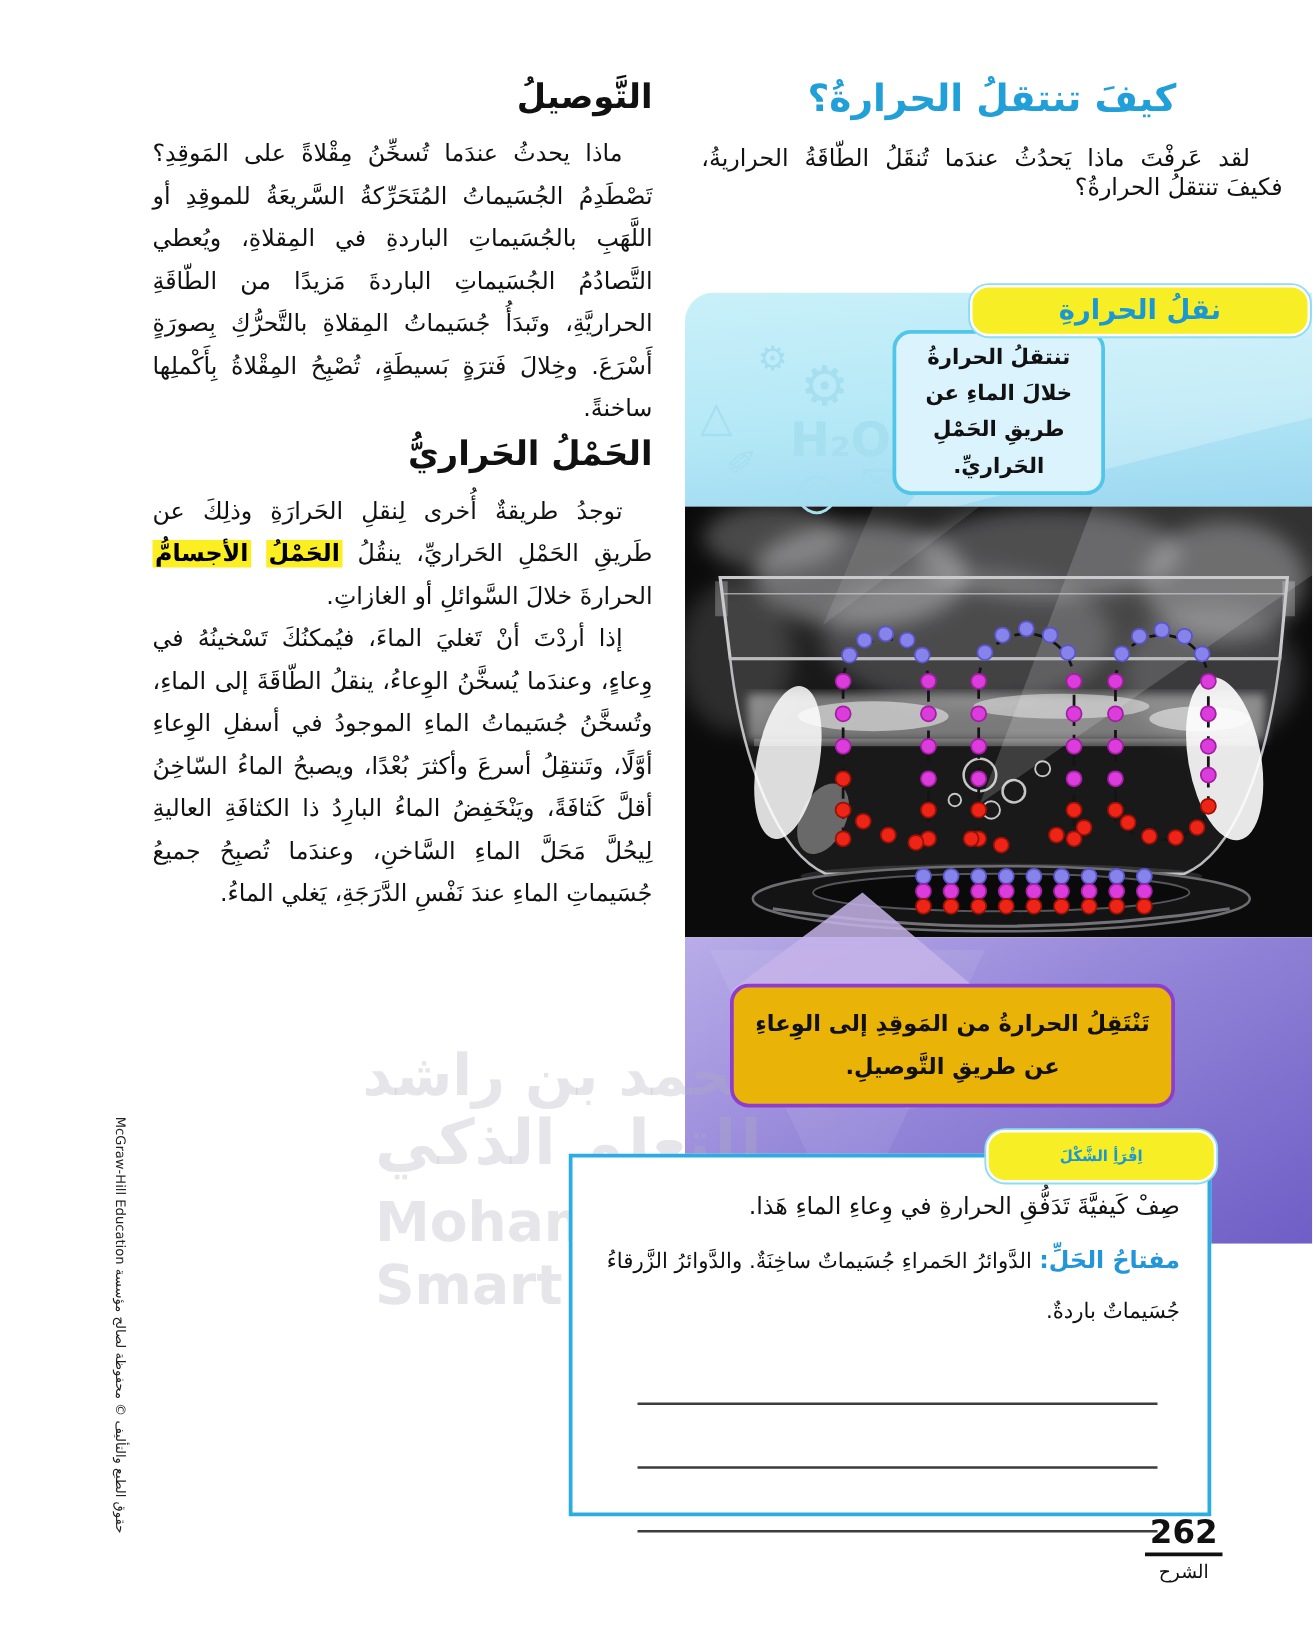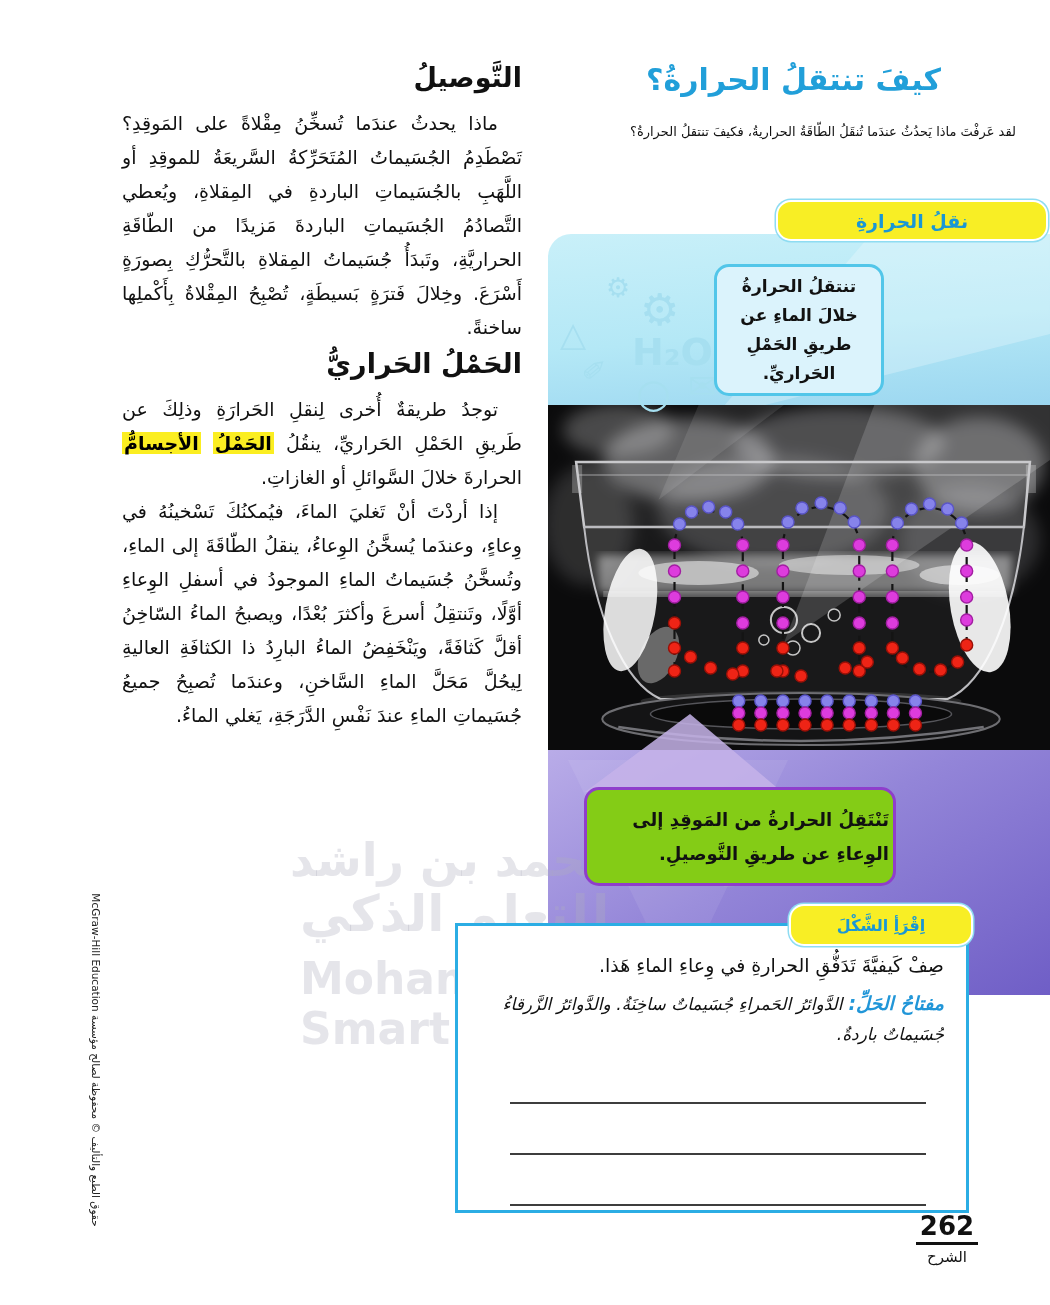--- a/index.html
+++ b/index.html
@@ -21,21 +21,21 @@
       font-size:19px;line-height:34px;text-align:justify;}
   .left-col h2{font-size:27px;line-height:40px;margin:0 0 8px 0;font-weight:bold;}
   .left-col h2.h2b{margin-top:0;}
   .left-col p{margin:0;text-indent:24px;}
   mark{background:#fbee21;padding:0 2px;font-weight:bold;}
 
   
   .right-col{position:absolute;left:545px;top:60px;width:497px;z-index:5;}
   .right-col h1{margin:0 0 10px 0;font-size:30px;line-height:40px;font-weight:bold;
       color:#219fd9;text-align:center;}
-  .right-col p{margin:0;font-size:13px;line-height:44px;text-align:justify;text-indent:26px;}
+  .right-col p{margin:16px;font-size:19px;line-height:23px;text-align:justify;text-indent:26px;}
 
   
   .panel{position:absolute;left:543px;top:229px;width:507px;height:771px;z-index:2;
       border:5px solid #ffffff;border-right:none;border-radius:28px 0 0 18px;
       box-sizing:border-box;display:flex;flex-direction:column;overflow:hidden;}
   .panel-top{position:relative;flex:0 0 171px;
       background:linear-gradient(175deg,#c9f0f9 0%,#b4e8f6 55%,#9bd6f0 100%);}
   .panel-top .icons{position:absolute;inset:0;color:#a6dff0;}
   .panel-top .icons span{position:absolute;font-weight:bold;}
   .beam{position:absolute;inset:0;width:100%;height:100%;}
@@ -44,38 +44,38 @@
       background:linear-gradient(150deg,#b9ace8 0%,#9385d8 45%,#6f5ec6 100%);}
   .chev{position:absolute;left:20px;top:10px;width:0;height:0;opacity:.08;
       border-left:110px solid transparent;border-right:110px solid transparent;
       border-top:230px solid #ffffff;}
 
   
   .tab{position:absolute;z-index:8;background:#f8ee25;border:2.5px solid #ffffff;
       border-radius:15px;box-shadow:0 0 0 1.5px #8edcf2;
       display:flex;align-items:center;justify-content:center;
       color:#1a97d5;font-weight:bold;}
-  .tab1{left:776px;top:200px;width:268px;height:37px;font-size:19px;}
-  .tab2{left:789px;top:904px;width:180px;height:38px;font-size:16px;}
+  .tab1{left:776px;top:228px;width:268px;height:37px;font-size:22px;}
+  .tab2{left:789px;top:904px;width:180px;height:38px;font-size:12px;}
 
   
   .callout{position:absolute;z-index:7;display:flex;align-items:center;justify-content:center;
       text-align:center;font-weight:bold;box-sizing:border-box;border-radius:15px;}
   .callout1{left:714px;top:264px;width:170px;height:132px;background:#dbf3fc;
       border:3px solid #52c6e9;font-size:17px;line-height:29px;padding:4px;}
-  .callout2{left:584px;top:787px;width:312px;height:99px;background:#84cc16;
-      border:3.5px solid #8f3ecb;font-size:18px;line-height:34px;padding:4px;text-align:right;}
+  .callout2{left:584px;top:787px;width:356px;height:99px;background:#eab308;
+      border:3.5px solid #8f3ecb;font-size:18px;line-height:34px;padding:4px;}
   .pointer{position:absolute;left:585px;top:712px;z-index:6;}
 
   
   .qbox{position:absolute;left:455px;top:923px;width:514px;height:290px;z-index:6;
       background:#ffffff;border:3px solid #2bade4;box-sizing:border-box;
       padding:24px 22px 0 22px;}
   .q1{font-weight:normal;font-size:19px;line-height:30px;margin:0 0 8px 0;}
-  .qkey{font-size:17px;line-height:30px;margin:0;font-style:italic;}
+  .qkey{font-size:17px;line-height:40px;margin:0;}
   .qkey .lbl{color:#2196d8;font-weight:bold;font-size:19px;margin-left:6px;}
   .answers{margin-top:4px;}
   .ans{height:49px;border-bottom:2.5px solid #3d3d3d;margin:0 18px 0 30px;}
 
   
   .pagenum{position:absolute;left:915px;top:1211px;width:64px;text-align:center;z-index:5;}
   .pagenum .num{display:inline-block;font-size:26px;font-weight:bold;color:#111;
       border-bottom:3px solid #111;padding:0 4px 1px 4px;direction:ltr;}
   .pagenum .lbl{font-size:15px;margin-top:3px;}
 </style>

